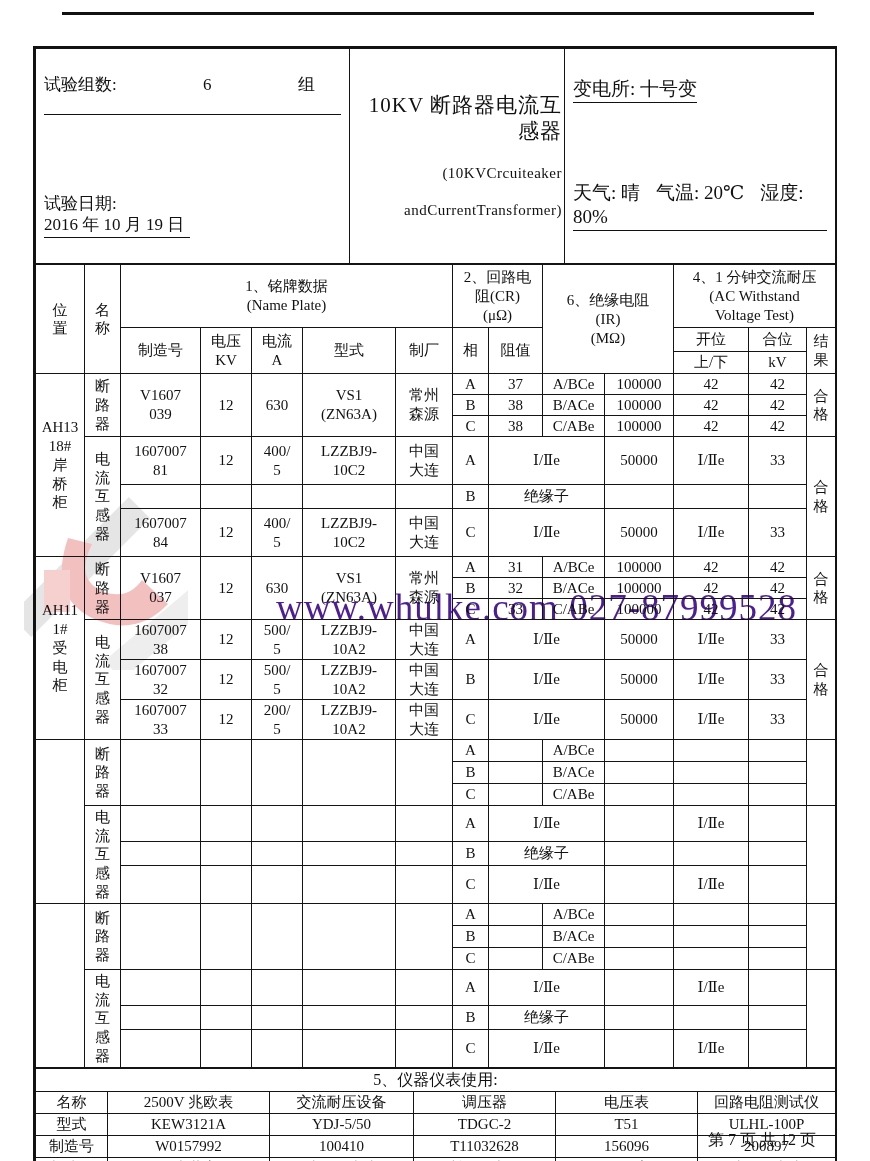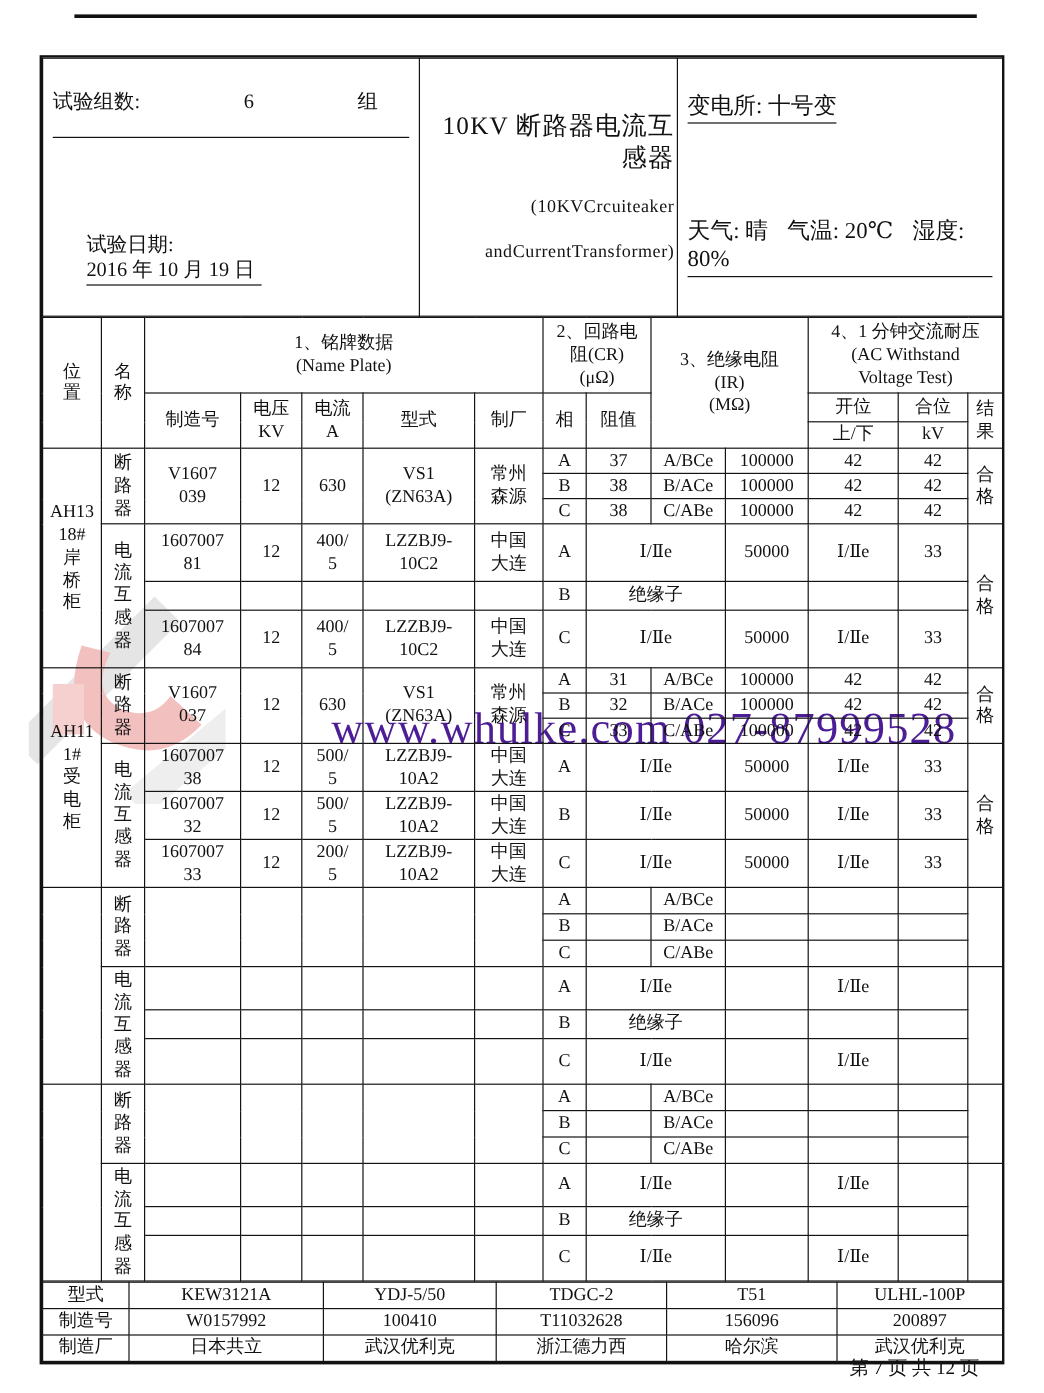--- a/index.html
+++ b/index.html
@@ -13,21 +13,21 @@
   .wm-logo{position:absolute;left:24px;top:474px;}
   .form{position:relative;z-index:1;margin:46px auto 0 auto;width:800px;border:2px solid #111;background:transparent;}
   table{border-collapse:collapse;width:100%;table-layout:fixed;}
   td{border:1px solid #141414;text-align:center;vertical-align:middle;padding:0 2px;font-size:15px;line-height:1.26;white-space:pre-line;overflow:hidden;word-wrap:break-word;}
   
   .hb td{height:78px;}
   .hb-left{vertical-align:middle;text-align:left;padding:4px 8px;font-size:17px;}
   .hb-left .row1{display:flex;border-bottom:1.5px solid #111;padding-bottom:18px;margin-bottom:14px;}
   .hb-left .row1 .gv{flex:1;text-align:center;}
   .hb-left .row1 .gu{margin-right:26px;}
-  .hb-left .row2{display:inline-block;border-bottom:1.5px solid #111;padding-bottom:1px;margin-left:28px;}
+  .hb-left .row2{display:inline-block;border-bottom:1.5px solid #111;padding-bottom:1px;}
   .hb-left .row2 span{margin-right:6px;}
   .hb-title{text-align:right;}
   .hb-title .cn{font-size:21px;letter-spacing:1px;}
   .hb-title .en{font-size:15px;letter-spacing:.5px;}
   .hb-right{text-align:left;padding:4px 8px;font-size:19px;vertical-align:top;}
   .hb-right .ul{display:inline-block;border-bottom:1.5px solid #111;padding-bottom:1px;}
   .hb-right .wline span{margin-right:16px;}
   .hb-right .wline span:last-child{margin-right:0;}
   
   tr.h64 td{height:62px;} tr.h24 td{height:23px;} tr.h22 td{height:21px;}
@@ -116,21 +116,21 @@
           <tr class="h64">
         <td rowspan="3" class="vtxt">位
 置</td>
         <td rowspan="3" class="vtxt">名
 称</td>
         <td colspan="5">1、铭牌数据
 (Name   Plate)</td>
         <td colspan="2">2、回路电
 阻(CR)
 (μΩ)</td>
-        <td colspan="2" rowspan="3">3、绝缘电阻
+        <td colspan="2" rowspan="3">6、绝缘电阻
 (IR)
 (MΩ)</td>
         <td colspan="3">4、1 分钟交流耐压
 (AC  Withstand
 Voltage   Test)</td>
       </tr>
       <tr class="h24">
         <td rowspan="2">制造号</td>
         <td rowspan="2">电压
 KV</td>
@@ -501,20 +501,31 @@
     <table class="instr">
       <colgroup>
           <col style="width:72px">
           <col style="width:162px">
           <col style="width:144px">
           <col style="width:142px">
           <col style="width:142px">
           <col style="width:138px">
         </colgroup>
       <tbody>
+          <tr class="h23">
+        <td colspan="6" class="sec-head">5、仪器仪表使用:</td>
+      </tr>
+      <tr class="h22">
+        <td>名称</td>
+        <td>2500V 兆欧表</td>
+        <td>交流耐压设备</td>
+        <td>调压器</td>
+        <td>电压表</td>
+        <td>回路电阻测试仪</td>
+      </tr>
       <tr class="h22">
         <td>型式</td>
         <td>KEW3121A</td>
         <td>YDJ-5/50</td>
         <td>TDGC-2</td>
         <td>T51</td>
         <td>ULHL-100P</td>
       </tr>
       <tr class="h22">
         <td>制造号</td>

